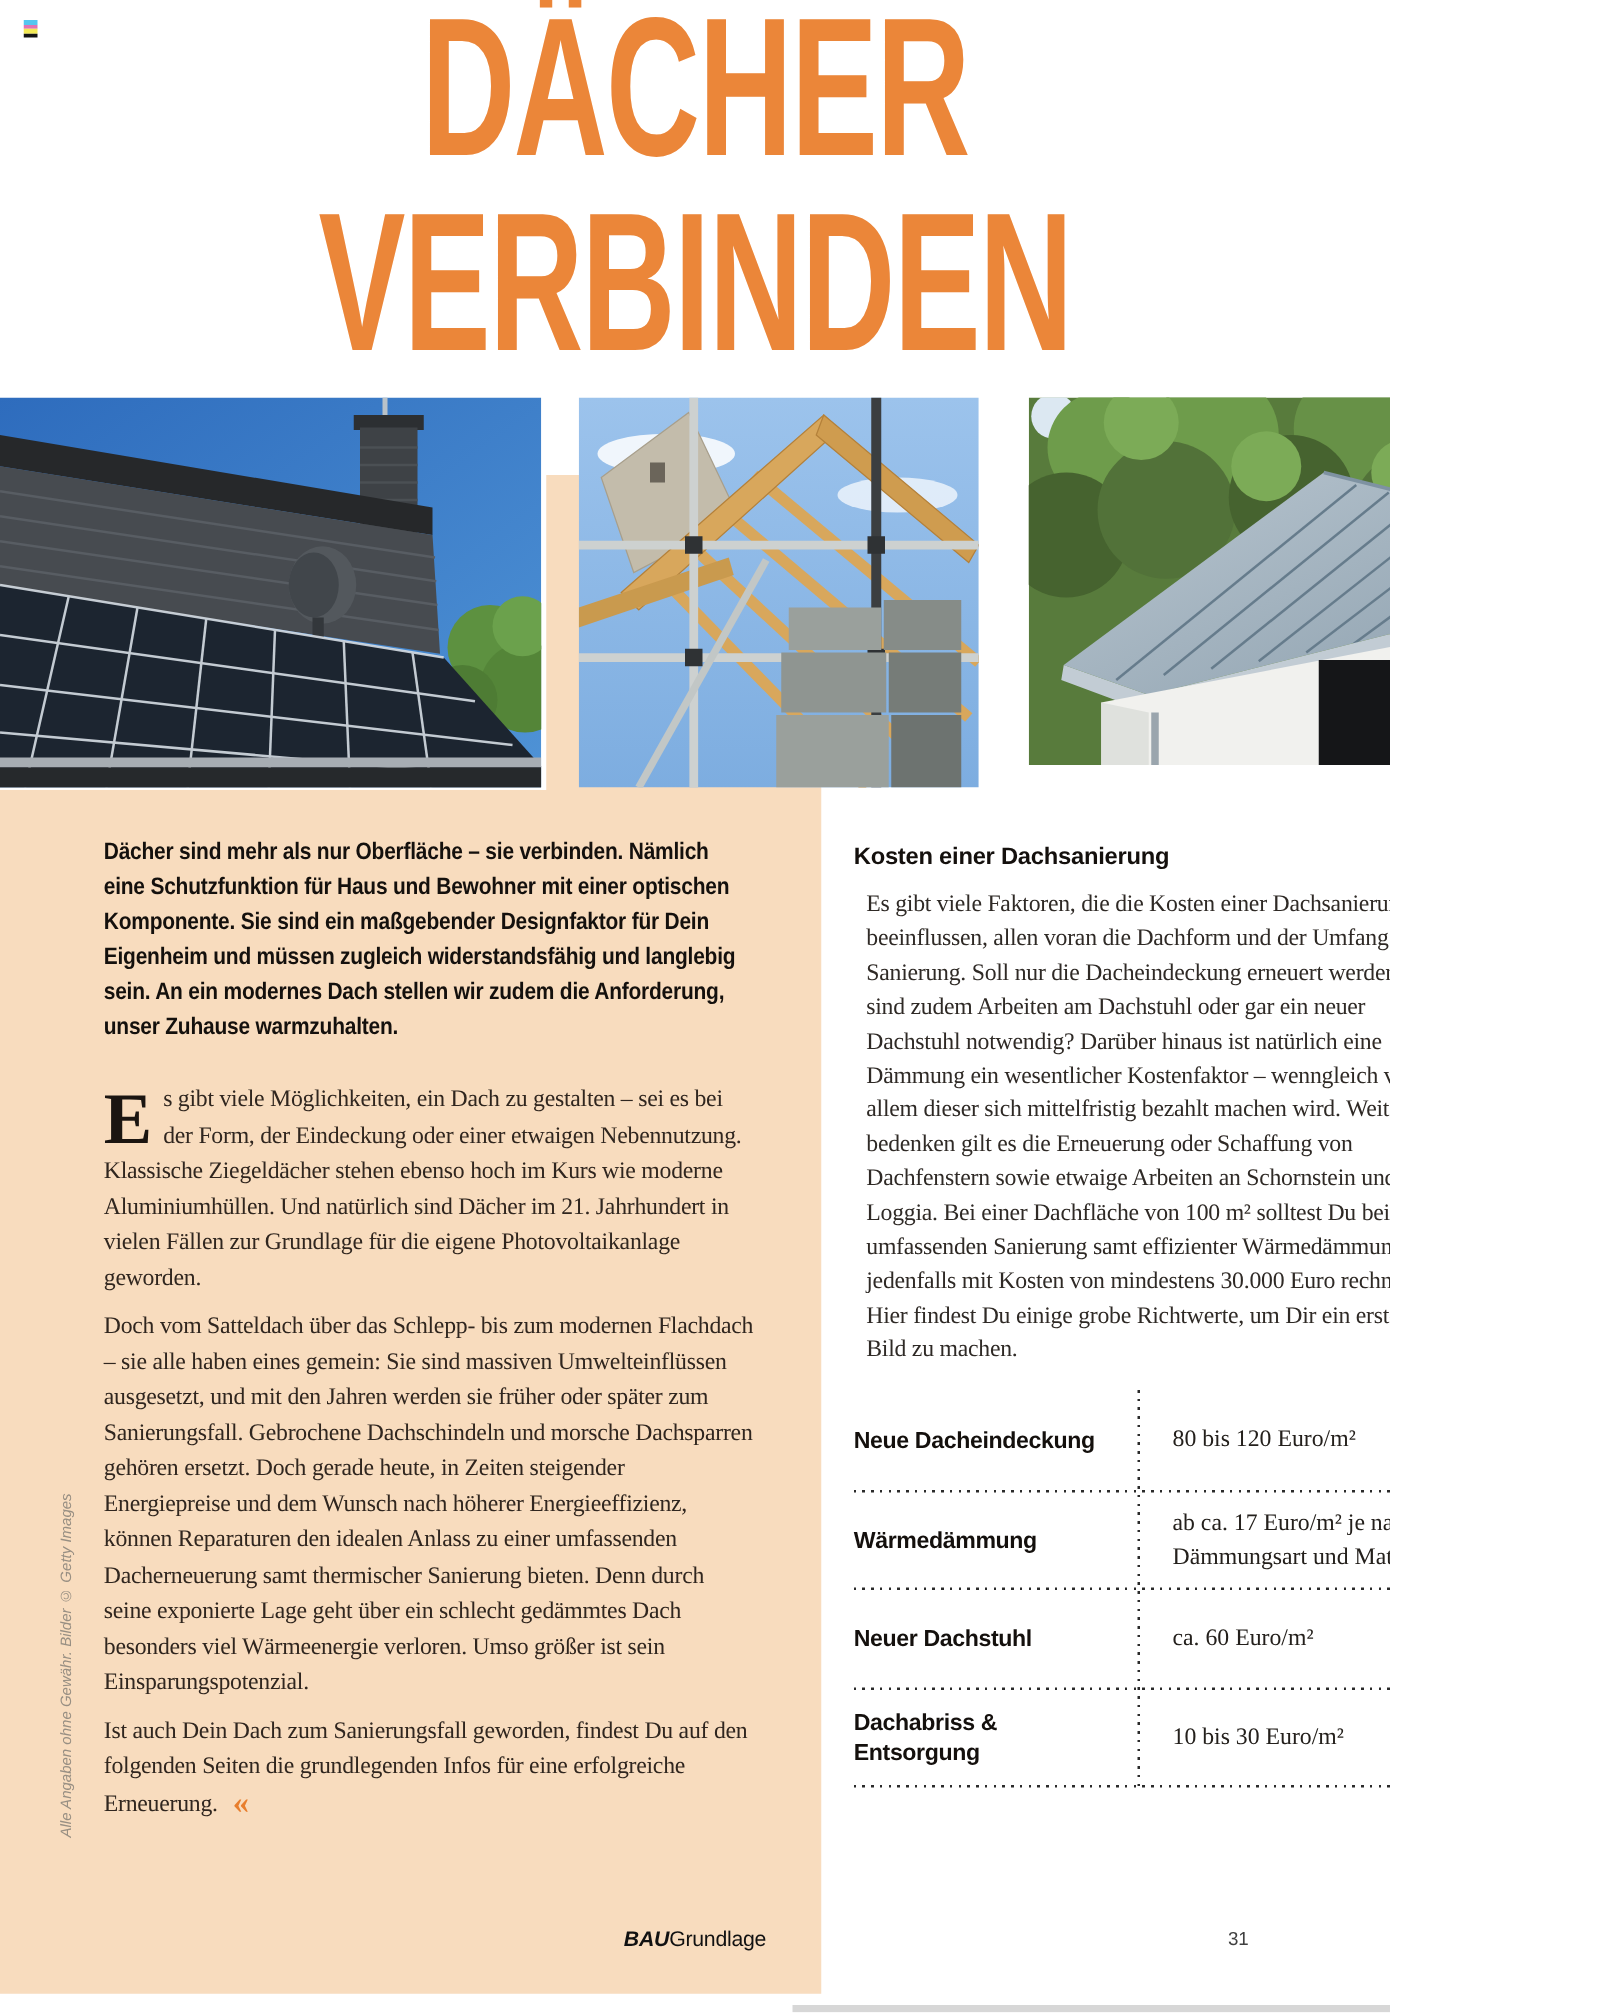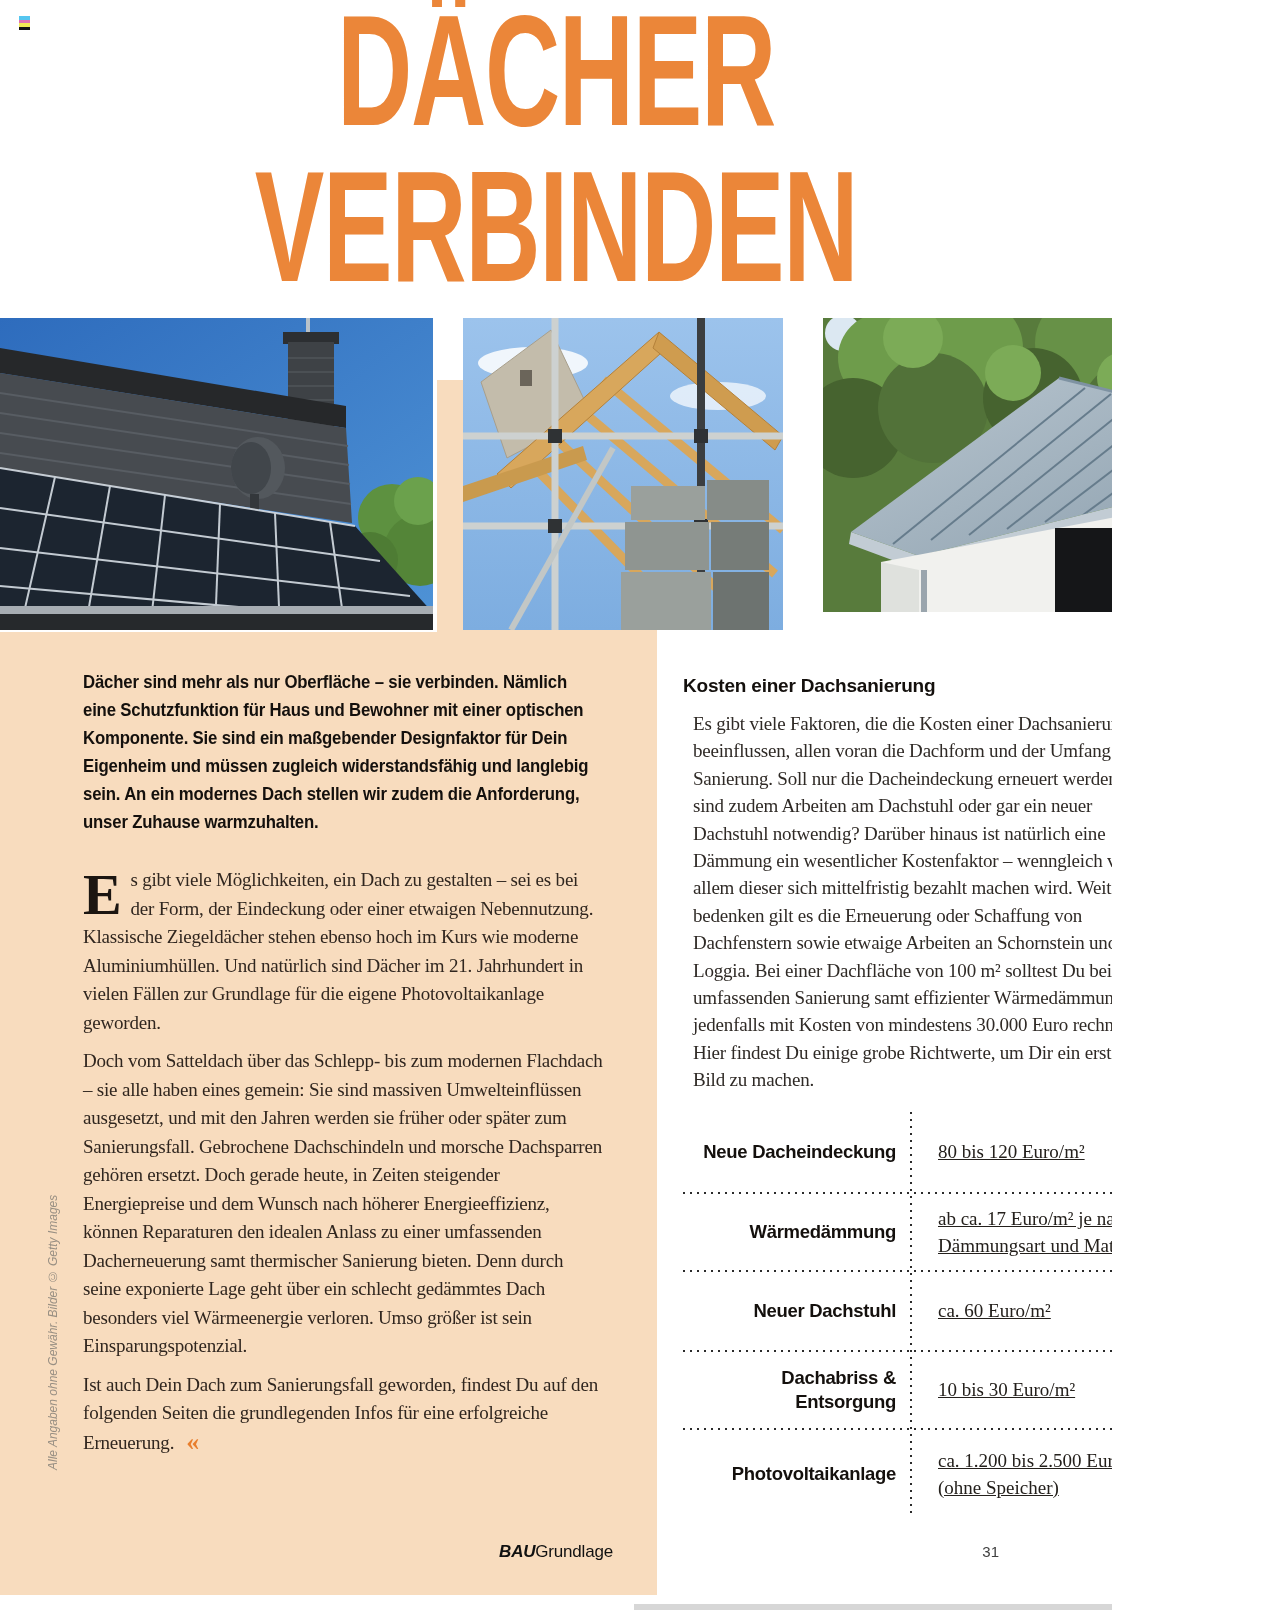--- a/index.html
+++ b/index.html
@@ -55,23 +55,23 @@
   .right-col .body{font-family:"Liberation Serif",serif;font-size:19px;line-height:27.4px;
                    letter-spacing:-.2px;margin:10px;}
 
   
   .cost-table{position:relative;margin-top:18px;}
   .vdiv{position:absolute;left:227px;top:0;bottom:0;width:2px;
         background:repeating-linear-gradient(to bottom,#2b2b2b 0 2px,transparent 2px 7px);}
   .hdiv{height:2px;background:repeating-linear-gradient(to right,#2b2b2b 0 2px,transparent 2px 7px);}
   .trow{display:flex;align-items:center;}
   .trow .lbl{width:227px;box-sizing:border-box;padding-right:14px;
-             font:700 18.5px/24px "Liberation Sans",sans-serif;color:#14100d;letter-spacing:-.3px;text-align:right;}
+             font:700 18.5px/24px "Liberation Sans",sans-serif;color:#14100d;letter-spacing:-.3px;}
   .trow .val{flex:1;box-sizing:border-box;padding-left:28px;
-             font-family:"Liberation Serif",serif;font-size:19px;line-height:27px;color:#24201c;text-decoration:underline;}
+             font-family:"Liberation Serif",serif;font-size:19px;line-height:27px;color:#24201c;}
   .r1{min-height:80px;} .r2{min-height:76px;} .r3{min-height:78px;}
   .r4{min-height:76px;} .r5{min-height:88px;}
 
   
   .footer-brand{position:absolute;left:0;right:0;top:1542px;text-align:center;
                 font:400 17px/20px "Liberation Sans",sans-serif;color:#111;letter-spacing:-.2px;}
   .footer-brand b{font-weight:700;font-style:italic;}
   .page-number{position:absolute;right:113px;top:1543px;
                font:400 15px/18px "Liberation Sans",sans-serif;color:#404040;}
   .bottom-strip{position:absolute;left:634px;right:0;bottom:0;height:6px;background:#d7d7d7;}
@@ -279,24 +279,20 @@
         <div class="val">ca. 60 Euro/m²</div>
       </div>
       <div class="hdiv"></div>
 
       <div class="trow r4">
         <div class="lbl">Dachabriss &amp; Entsorgung</div>
         <div class="val">10 bis 30 Euro/m²</div>
       </div>
       <div class="hdiv"></div>
 
-      <div class="trow r5">
-        <div class="lbl">Photovoltaikanlage</div>
-        <div class="val">ca. 1.200 bis 2.500 Euro/kWp (ohne Speicher)</div>
-      </div>
     </div>
   </div>
 
   <div class="footer-brand"><b>BAU</b><span>Grundlage</span></div>
   <div class="page-number">31</div>
   <div class="bottom-strip"></div>
 
 </div>
 
 </body></html>

